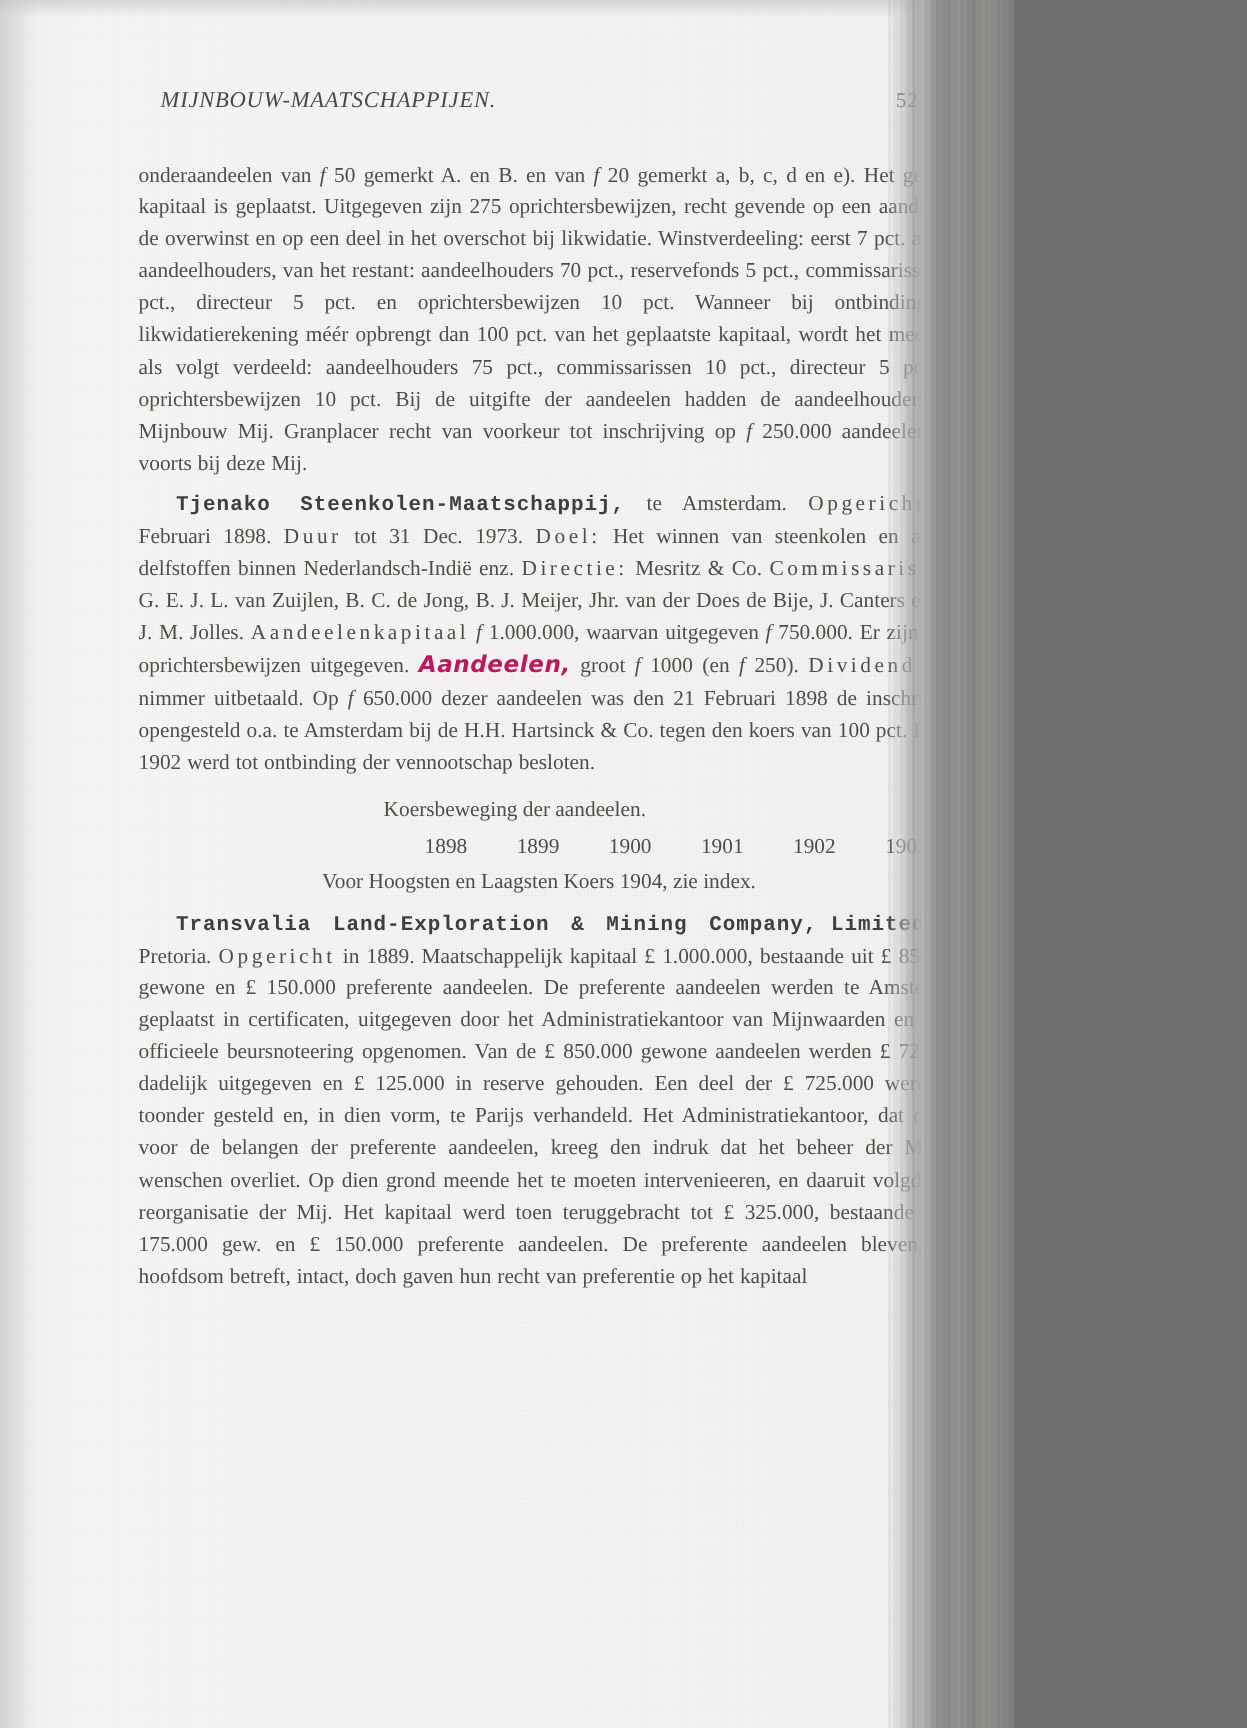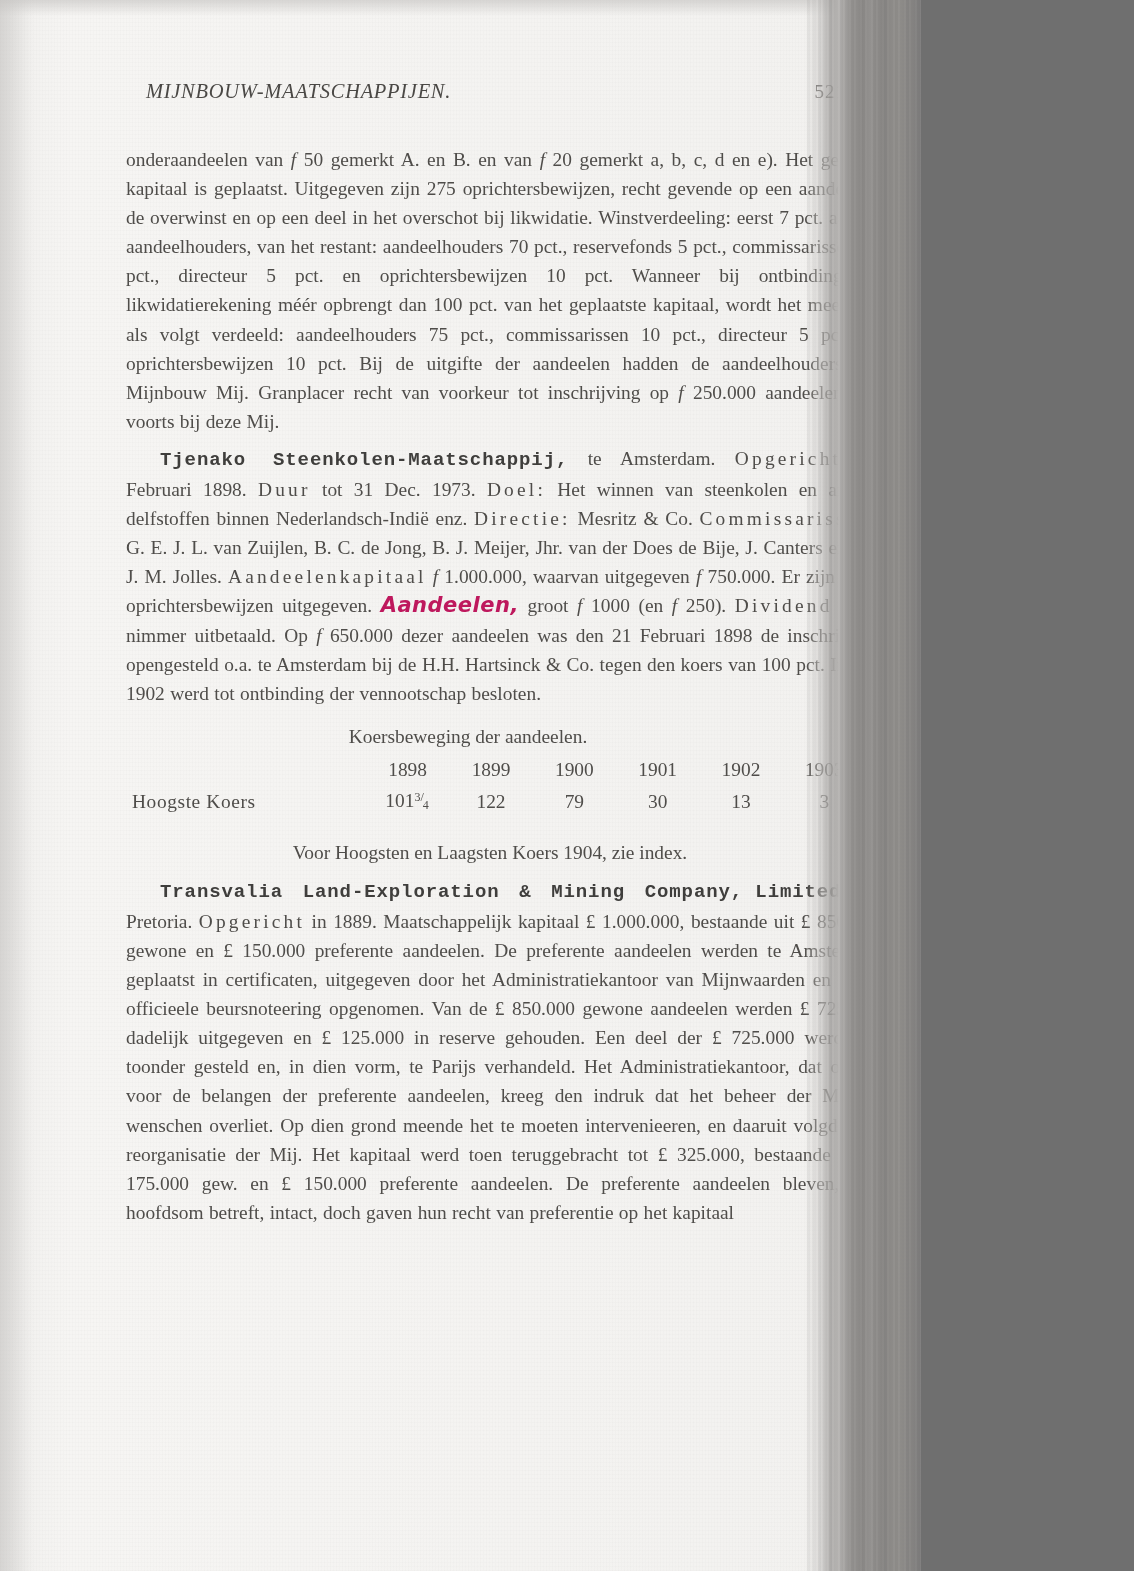--- a/index.html
+++ b/index.html
@@ -149,21 +149,21 @@
     padding-left:14px;
     letter-spacing:.6px;
   }
   table.koers td.val,table.koers th.yr{width:85px;}
   .frac{display:inline-block;font-size:.62em;position:relative;top:-.45em;letter-spacing:0;}
   .frac .den{position:relative;top:.62em;left:-1px;}
   .tabnote{
     text-align:center;
     font-size:19.4px;
     line-height:30px;
-    margin-top:19px;
+    margin-top:2px;
     padding-right:26px;
     color:#4f4d4a;
   }
 </style>
 </head>
 <body>
 
 <div id="scan">
   <div id="paper"></div>
   <div id="grain"></div>
@@ -189,29 +189,20 @@
           <th class="rowlab"></th>
           <th class="yr">1898</th>
           <th class="yr">1899</th>
           <th class="yr">1900</th>
           <th class="yr">1901</th>
           <th class="yr">1902</th>
           <th class="yr">1903</th>
         </tr>
       </thead>
       <tbody>
-        <tr>
-          <td class="rowlab">Hoogste Koers</td>
-          <td class="val"><span>101</span><span class="frac"><span>3</span>/<span class="den">4</span></span></td>
-          <td class="val">122</td>
-          <td class="val">79</td>
-          <td class="val">30</td>
-          <td class="val">13</td>
-          <td class="val">3</td>
-        </tr>
       </tbody>
     </table>
 
     <div class="tabnote">Voor Hoogsten en Laagsten Koers 1904, zie index.</div>
 
     <p class="body blk"><span class="indent"></span><b class="co">Transvalia Land-Exploration &amp; Mining Company,</b> <b class="co">Limited,</b><span> te Pretoria. </span><span class="sp">Opgericht</span><span> in 1889. Maatschappelijk kapitaal £ 1.000.000, bestaande uit £ 850.000 gewone en £ 150.000 preferente aandeelen. De preferente aandeelen werden te Amsterdam geplaatst in certificaten, uitgegeven door het Administratiekantoor van Mijnwaarden en in de officieele beursnoteering opgenomen. Van de £ 850.000 gewone aandeelen werden £ 725.000 dadelijk uitgegeven en £ 125.000 in reserve gehouden. Een deel der £ 725.000 werd aan toonder gesteld en, in dien vorm, te Parijs verhandeld. Het Administratiekantoor, dat optrad voor de belangen der preferente aandeelen, kreeg den indruk dat het beheer der Mij. te wenschen overliet. Op dien grond meende het te moeten intervenieeren, en daaruit volgde een reorganisatie der Mij. Het kapitaal werd toen teruggebracht tot £ 325.000, bestaande uit £ 175.000 gew. en £ 150.000 preferente aandeelen. De preferente aandeelen bleven, wat hoofdsom betreft, intact, doch gaven hun recht van preferentie op het kapitaal</span></p>
 
   </div>
 
   <div id="gutter"></div>

